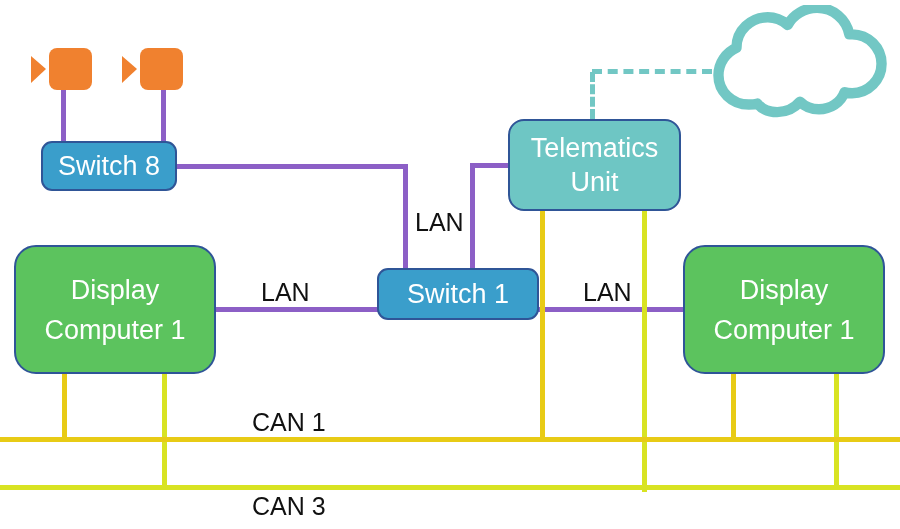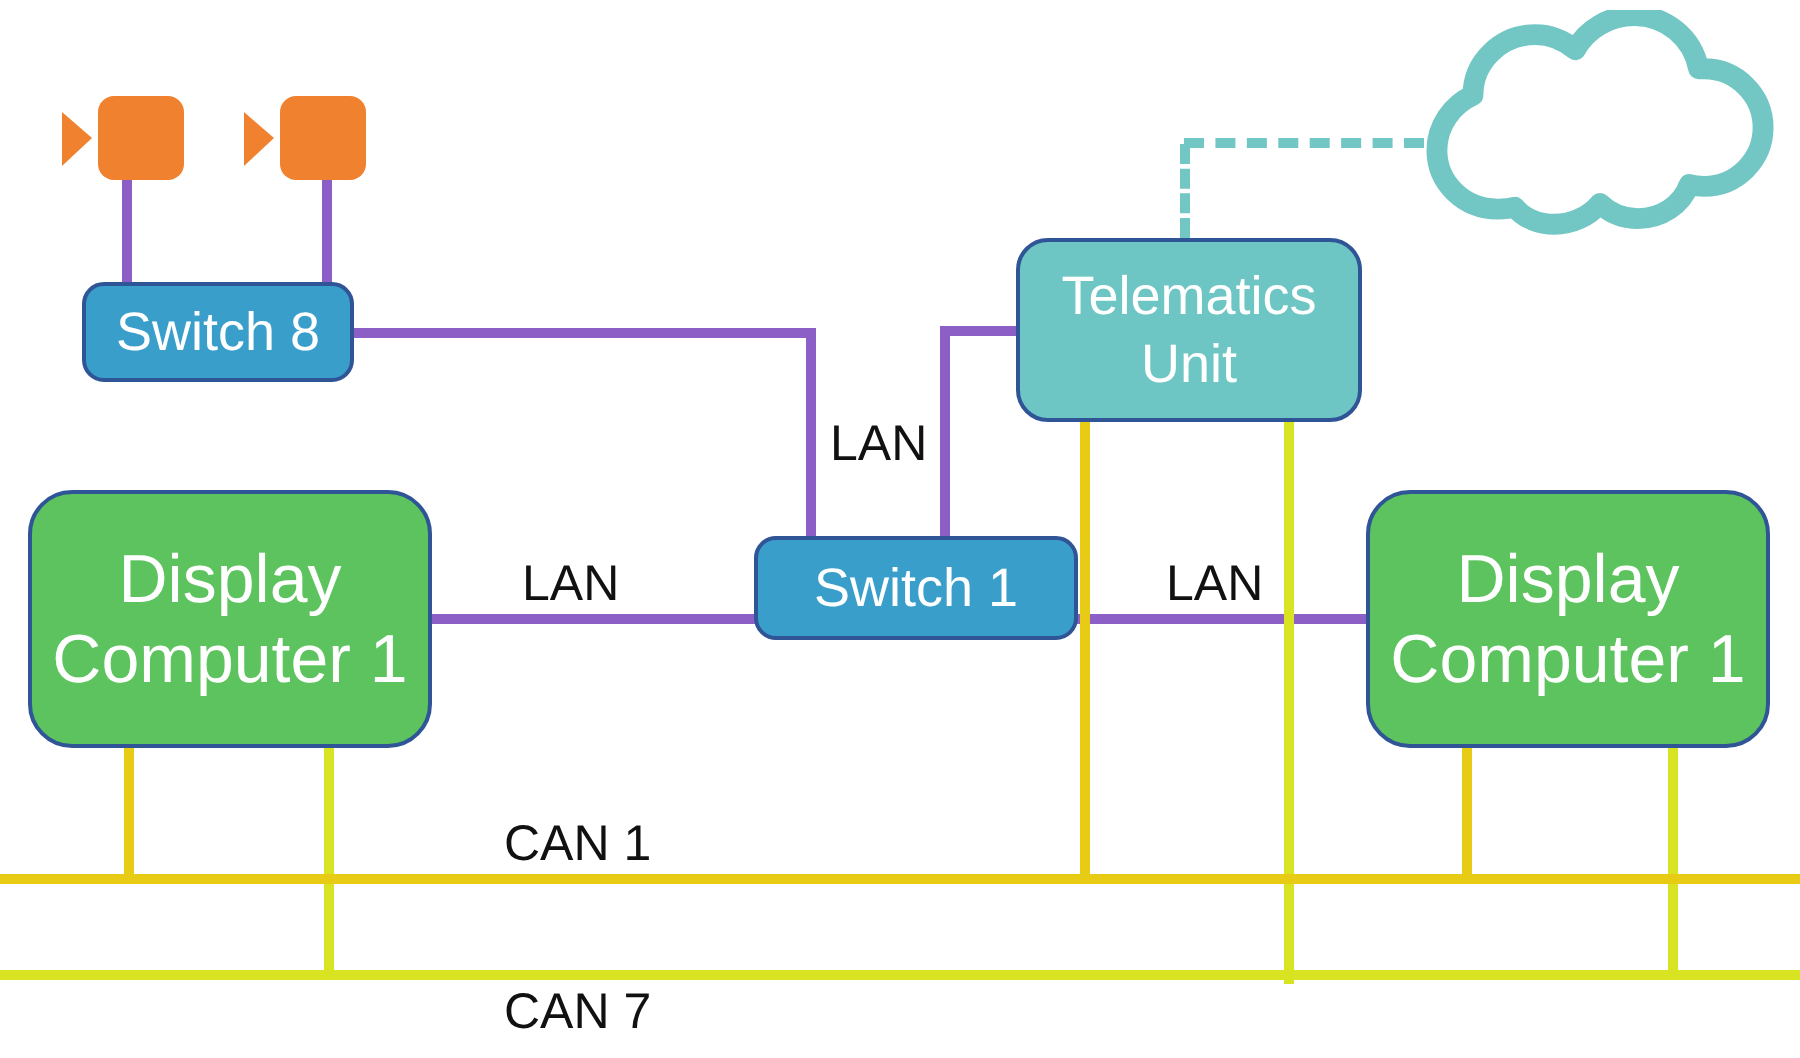--- a/index.html
+++ b/index.html
@@ -29,21 +29,21 @@
     border:2.5px solid var(--node-border);
     box-sizing:border-box;
   }
   .node .l{display:block;}
   .switch{
     background:var(--node-switch-fill);
     font-size:27px;border-radius:11px;
   }
   .display{
     background:var(--node-display-fill);
-    font-size:34px;line-height:40px;border-radius:22px;
+    font-size:27px;line-height:40px;border-radius:22px;
   }
   .telematics{
     background:var(--node-telematics-fill);
     font-size:27px;line-height:34px;border-radius:16px;
   }
   .hline,.vline{position:absolute;}
   .purple{background:var(--lan-line);}
   .gold{background:var(--can1-line);}
   .yg{background:var(--can2-line);}
   .dash-v{position:absolute;border-left:5px dashed var(--cellular-line);}
@@ -114,15 +114,15 @@
   </svg>
 
   <svg style="left:705px;top:5px;" width="190" height="128" viewBox="0 0 200 135">
     <path d="M 46 105 C 28 105 14 91 14 74 C 14 61 22 50 33 45 C 33 27 48 13 66 13 C 74 13 81 16 87 21 C 93 10 105 3 118 3 C 135 3 149 15 152 31 C 153 31 154 31 155 31 C 172 31 186 45 186 62 C 186 79 172 93 155 93 C 152 93 150 93 147 92 C 143 103 132 110 120 110 C 112 110 105 107 100 102 C 94 109 85 113 76 113 C 68 113 60 110 55 104 C 52 105 49 105 46 105 Z" fill="#ffffff" stroke="var(--cloud-stroke)" stroke-width="11" stroke-linejoin="round"></path>
   </svg>
 
   <div class="lbl" style="left:415px;top:208px;">LAN</div>
   <div class="lbl" style="left:261px;top:278px;">LAN</div>
   <div class="lbl" style="left:583px;top:278px;">LAN</div>
   <div class="lbl" style="left:252px;top:408px;">CAN 1</div>
-  <div class="lbl" style="left:252px;top:492px;">CAN 7</div>
+  <div class="lbl" style="left:252px;top:492px;">CAN 3</div>
 
 </div>
 
 </body></html>

